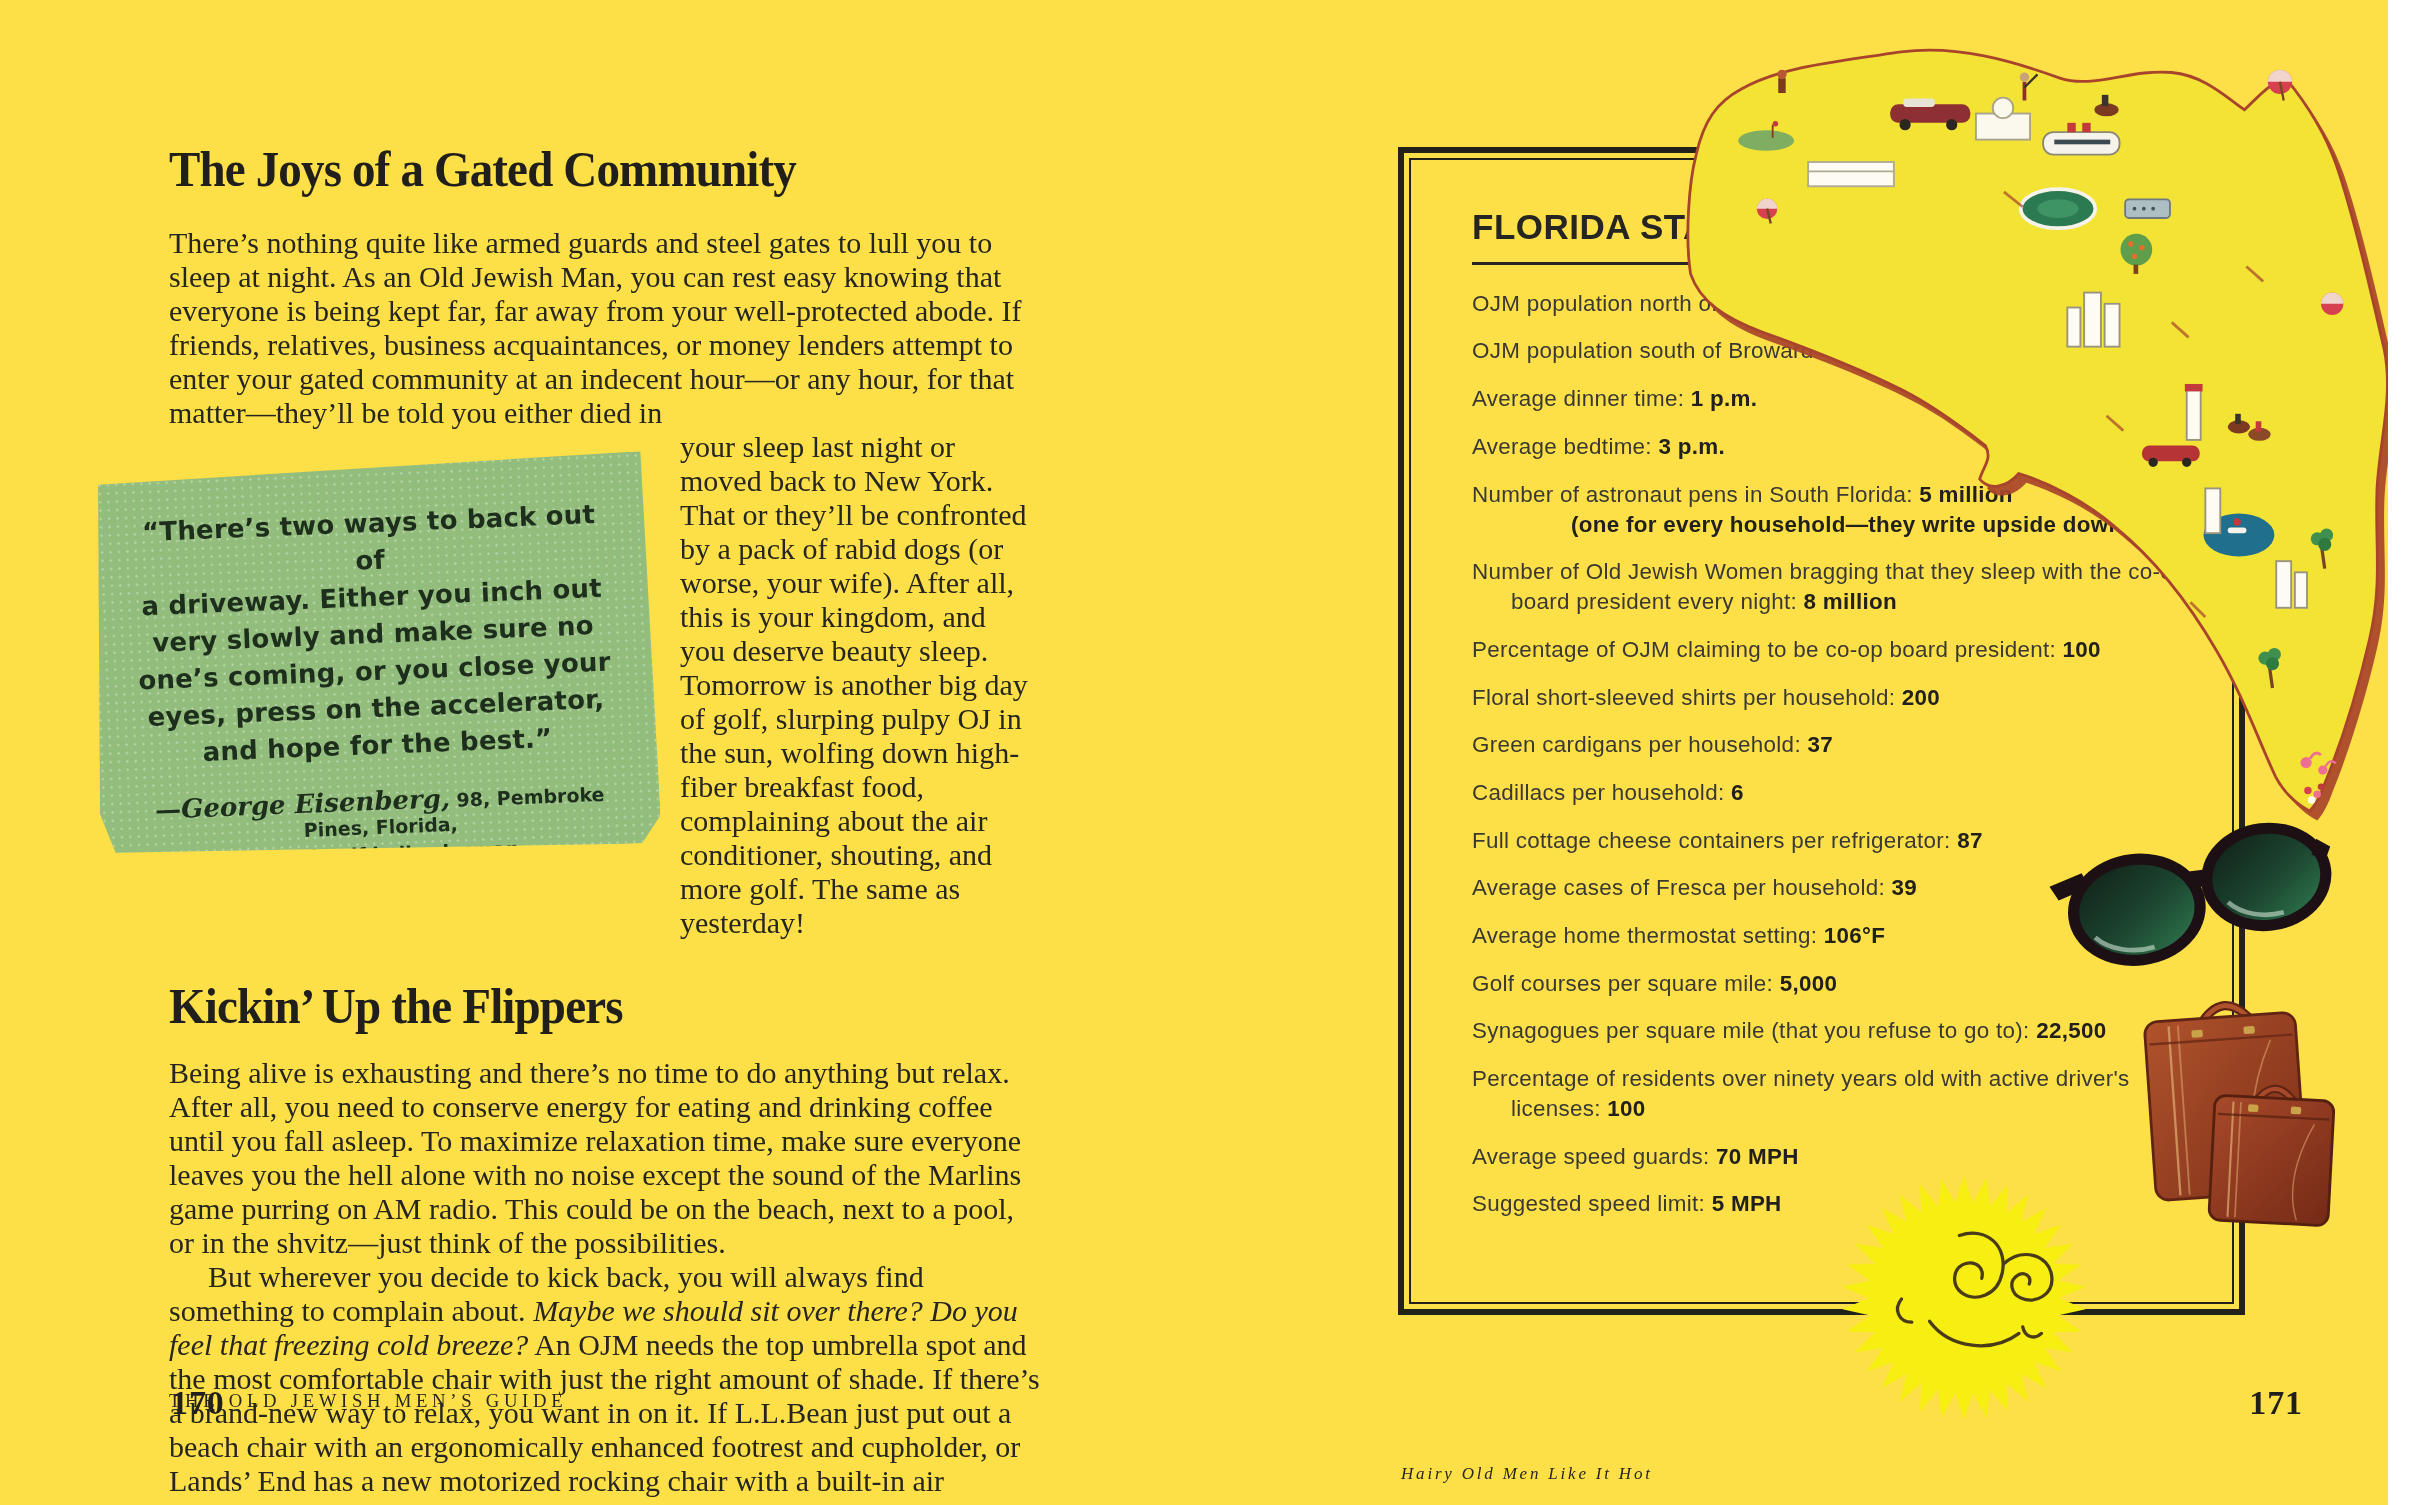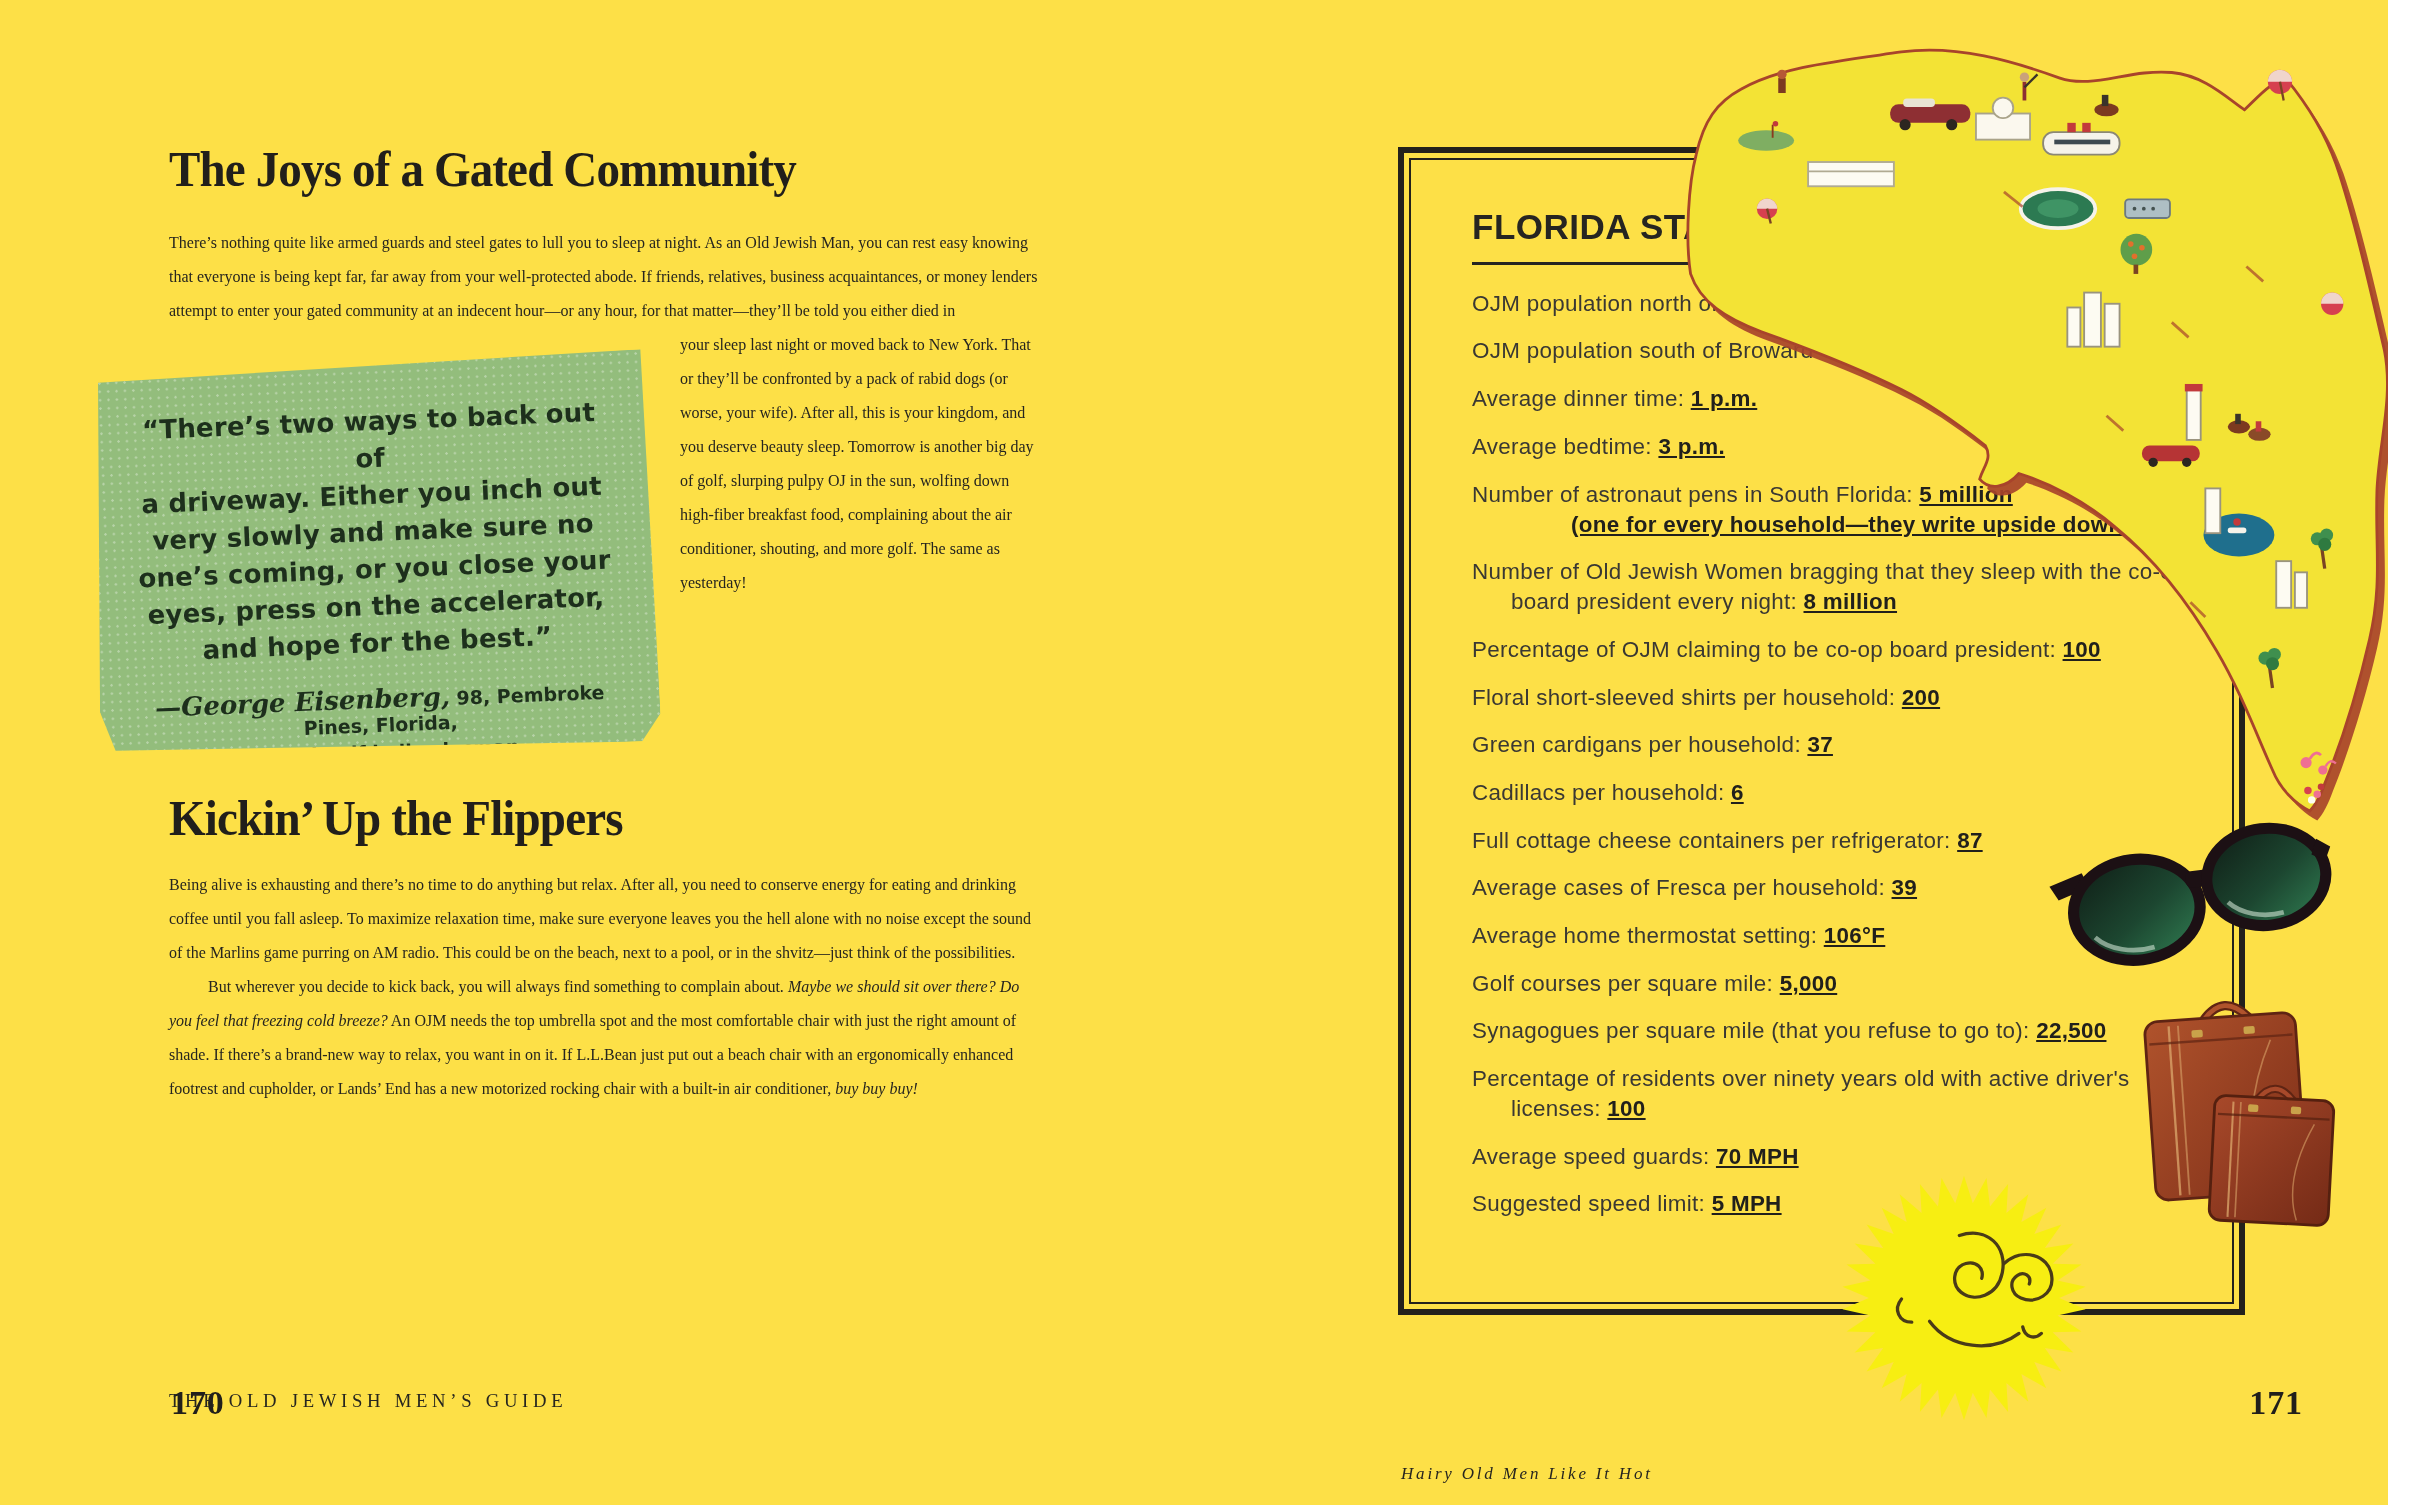--- a/index.html
+++ b/index.html
@@ -3,21 +3,21 @@
 <meta charset="utf-8">
 <style>
   html,body{margin:0;padding:0;}
   .page{position:relative;width:2388px;height:1506px;background:#fde047;overflow:hidden;
         font-family:"Liberation Serif",serif;color:#26251f;}
 
   
   .left-col{position:absolute;left:169px;top:140px;width:872px;}
   .display-h{font-size:50px;font-weight:700;letter-spacing:-0.9px;margin:0;white-space:nowrap;
              transform:scaleX(.94);transform-origin:left;color:#211f1b;}
-  .body-text{font-size:16px;line-height:34px;margin:0;}
+  .body-text{font-size:30px;line-height:34px;margin:0;}
   .intro{margin-top:28px;}
   .wrap-row{display:flex;align-items:flex-start;}
   .quote-box{box-sizing:border-box;flex:0 0 560px;width:560px;height:392px;margin-left:-75px;margin-top:32px;
              padding:43px 41px 0;background-color:#93bd7c;
              background-image:radial-gradient(rgba(255,255,255,.33) 1px, rgba(255,255,255,0) 1.4px);
              background-size:8.4px 8.4px;transform:rotate(-2.3deg);
              clip-path:polygon(2% 3%,99% 0%,100% 93%,96.5% 100%,2.5% 97%,0% 87%);}
   .quote-text{font-family:"DejaVu Sans",sans-serif;font-weight:700;font-size:26px;line-height:37px;
               color:#1d2f1c;text-align:center;letter-spacing:0.2px;}
   .attr{margin-top:22.4px;text-align:center;color:#1d2f1c;}
@@ -44,21 +44,21 @@
   .stats-frame{position:absolute;left:1398px;top:147px;width:847px;height:1168px;
                border:6.5px solid #23211c;box-sizing:border-box;}
   .stats-frame::after{content:'';position:absolute;inset:4.7px;border:2.8px solid #23211c;}
   .stats{position:absolute;left:1472px;top:207px;width:726px;z-index:2;}
   .stats-heading{font-family:"Liberation Sans",sans-serif;font-weight:700;font-size:35px;
                  letter-spacing:0.5px;color:#262521;margin:0;}
   .stats-rule{height:2.8px;background:#262521;width:702px;margin-top:15px;}
   .stat-list{margin-top:24px;}
   .stat{font-family:"Liberation Sans",sans-serif;font-size:22.4px;line-height:30px;letter-spacing:0.3px;
         color:#3a3833;padding-left:39px;text-indent:-39px;margin-bottom:17.7px;}
-  .stat b{color:#21201c;font-weight:700;text-decoration:underline;}
+  .stat b{color:#21201c;font-weight:700;}
   .stat .stat-extra{display:block;text-indent:0;font-weight:700;color:#21201c;text-align:center;}
 
   
   .illo{position:absolute;z-index:3;}
   #florida-map{left:1668px;top:24px;}
   #sunglasses{left:2046px;top:817px;}
   #suitcases{left:2135px;top:987px;}
   #sun{left:1840px;top:1174px;}
 </style>
 </head>

